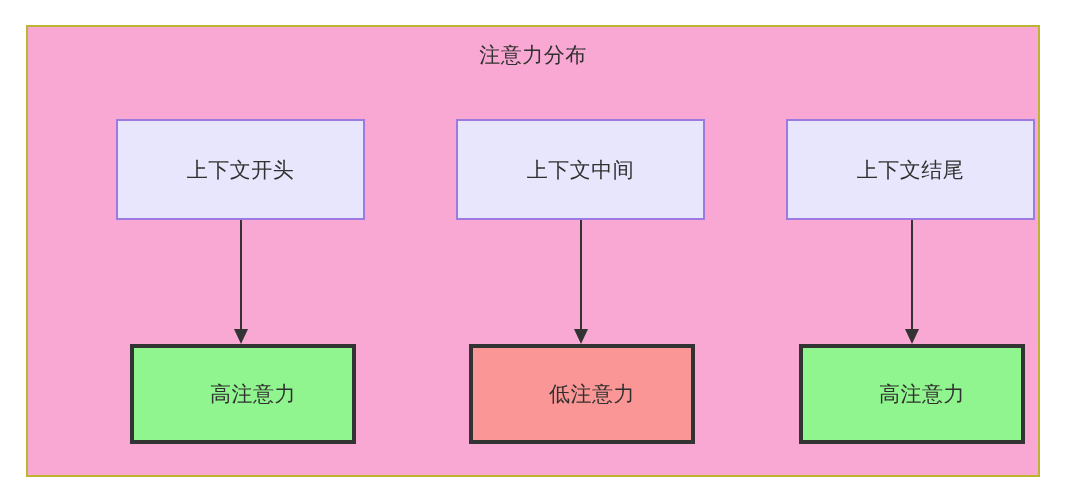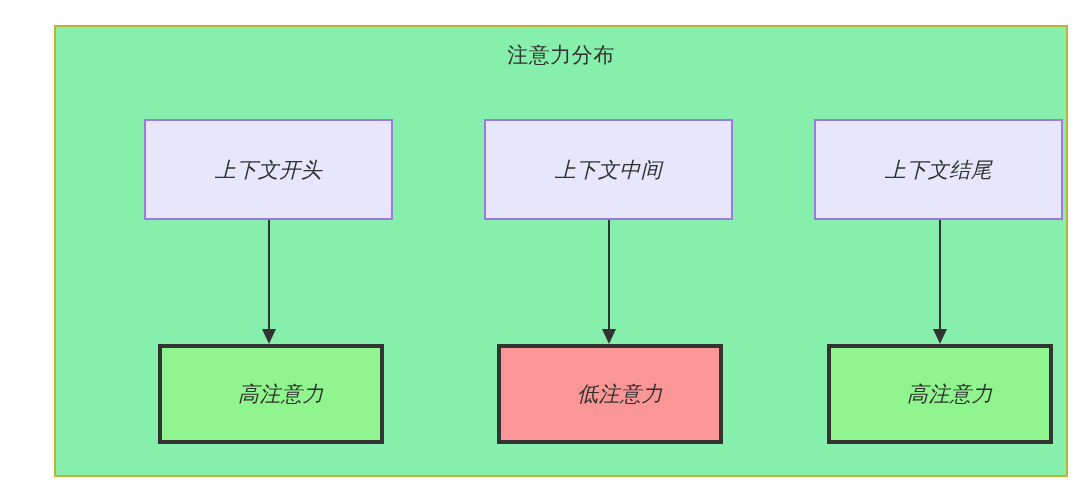--- a/index.html
+++ b/index.html
@@ -21,24 +21,23 @@
     background: #ffffff;
   }
 
   
   .subgraph {
     position: absolute;
     left: 26px;
     top: 25px;
     width: 1014px;
     height: 452px;
-    background: #86efac;
+    background: #f9a8d4;
     border: 2px solid #bdb434;
     box-sizing: border-box;
-    margin-left: 28px;
   }
 
   .subgraph-title {
     position: absolute;
     left: 0;
     top: 14px;
     width: 100%;
     text-align: center;
     font-size: 21px;
     color: #30312f;
@@ -48,21 +47,20 @@
   
   .node {
     position: absolute;
     box-sizing: border-box;
     display: flex;
     align-items: center;
     justify-content: center;
     font-size: 21px;
     color: #30312f;
     letter-spacing: 0.5px;
-    font-style: italic;
   }
 
   .node.context {
     background: #e7e6fd;
     border: 2px solid #9d7ae0;
     width: 249px;
     height: 101px;
   }
 
   .node.attn {

